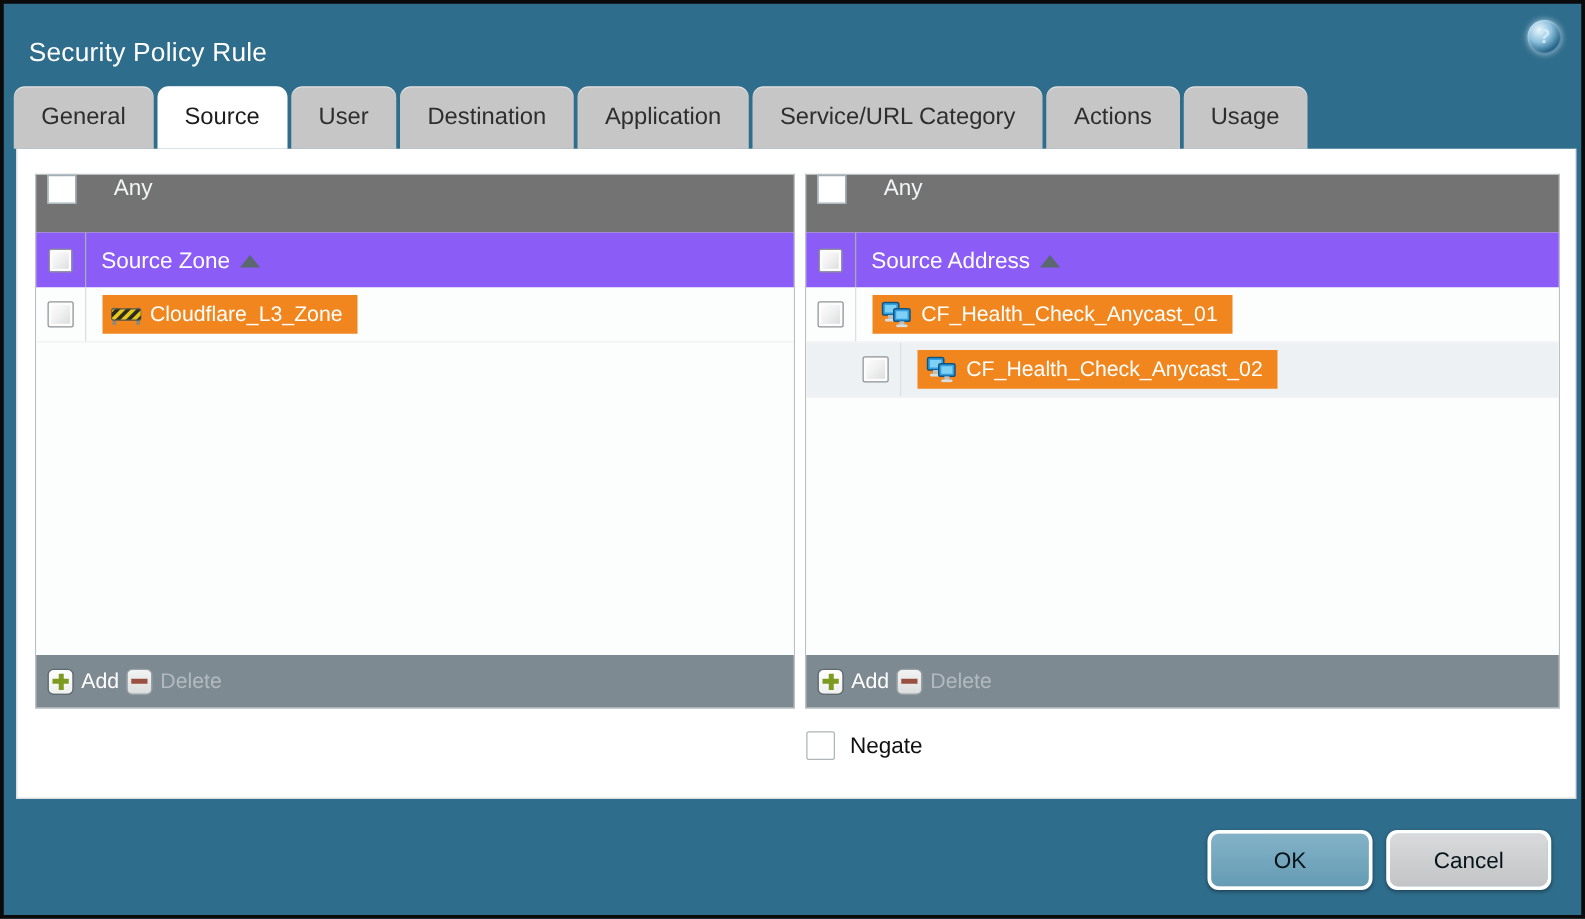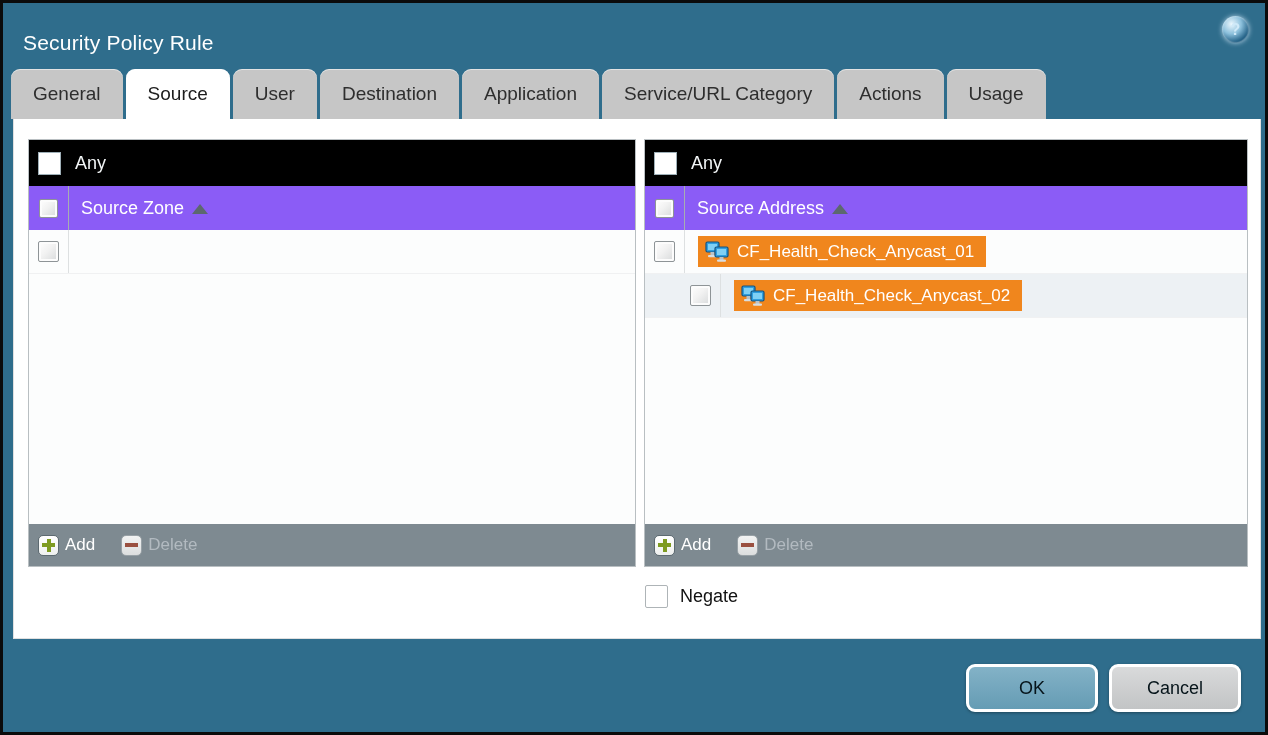--- a/index.html
+++ b/index.html
@@ -22,38 +22,38 @@
     border-radius:9px 9px 0 0; padding:16px 22px; height:50px;
     display:flex; align-items:center; cursor:pointer;
     box-shadow:inset 0 1px 0 rgba(255,255,255,.5);
   }
   .tab.active { background:#ffffff; color:#1c1c1c; }
   
   .content { position:absolute; left:10px; top:116px; width:1248px; height:520px; background:#ffffff; border:1px solid #e0e0e0; border-top:none; }
   .panel { position:absolute; top:20px; height:428px; display:flex; flex-direction:column; border:1px solid #b9bfc2; }
   .panel-left  { left:14px;  width:608px; }
   .panel-right { left:630px; width:604px; }
-  .any-bar { height:46px; background:#000000; display:flex; align-items:center; padding-left:9px; flex:none; }
+  .any-bar { height:46px; background:#737373; display:flex; padding-left:9px; flex:none;gap:16px; }
   .any-label { color:#f2f5f6; font-size:18px; margin-left:14px; }
   .cb-any { width:23px; height:23px; background:#fff; border:1px solid #9fb0b8; flex:none; cursor:pointer; }
   .col-header { height:44px; background:#8b5cf6; display:flex; align-items:center; flex:none; }
   .cb-cell { width:40px; flex:none; align-self:stretch; display:flex; align-items:center; justify-content:center; border-right:1px solid #a6aeb2; }
   .cb-3d { width:19px; height:19px; border:1px solid #8e9497; border-radius:2px;
     background:linear-gradient(135deg,#ffffff 0%,#f2f2f2 45%,#d7d9da 100%);
     box-shadow:inset 0 0 0 2px #fcfcfc; cursor:pointer; }
   .col-title { color:#ffffff; font-size:18px; margin-left:12px; display:flex; align-items:center; gap:8px; cursor:pointer; }
   .sort-tri { width:0; height:0; border-left:8px solid transparent; border-right:8px solid transparent; border-bottom:10px solid #5c686f; margin-top:1px; }
   .panel-body { flex:1; background:#fcfdfd; overflow:hidden; display:flex; flex-direction:column; }
   .row { height:44px; display:flex; align-items:center; flex:none; border-bottom:1px solid #f0f1f2; }
   .row.alt { background:#edf1f4;padding-left:36px; }
   .row .cb-cell { border-right:1px solid #dde0e1; }
   .row .cb-3d { width:21px; height:21px; }
   .chip { display:inline-flex; align-items:center; gap:7px; background:#f0861d; color:#ffffff;
     font-size:17px; height:31px; padding:0 12px 0 7px; margin-left:13px; cursor:pointer; }
-  .panel-footer { height:42px; background:#7e8a91; display:flex; align-items:center; gap:26px; padding-left:9px; flex:none; }
+  .panel-footer { height:42px; background:#7e8a91; display:flex; align-items:center; gap:6px; padding-left:9px; flex:none; }
   .tool { display:flex; align-items:center; gap:6px; cursor:pointer; }
   .tool-icon { width:21px; height:21px; border-radius:5px; background:linear-gradient(#ffffff,#eef0ee); border:1px solid #5d6a71;
     display:flex; align-items:center; justify-content:center; }
   .tool-label { color:#ffffff; font-size:17px; }
   .tool.disabled { cursor:default; }
   .tool.disabled .tool-icon { background:linear-gradient(#f2f3f3,#dcdede); border-color:#98a1a6; }
   .tool.disabled .tool-label { color:#b2bac0; }
   .plus { position:relative; width:13px; height:13px; }
   .plus:before, .plus:after { content:""; position:absolute; background:#7e9b21; }
   .plus:before { left:4.5px; top:0; width:4px; height:13px; }
@@ -106,20 +106,34 @@
         <div class="col-title">
           <span>Source Zone</span>
           <span class="sort-tri"></span>
         </div>
       </div>
       <div class="panel-body">
         <div class="row">
           <div class="cb-cell">
             <div class="cb-3d"></div>
           </div>
+          <div class="chip">
+            <svg width="24" height="19" viewBox="0 0 24 19">
+              <defs>
+                <pattern id="hz" width="6" height="6" patternTransform="rotate(45)" patternUnits="userSpaceOnUse">
+                  <rect width="6" height="6" fill="#e8c71f"></rect>
+                  <rect width="3" height="6" fill="#2b2b20"></rect>
+                </pattern>
+              </defs>
+              <rect x="1" y="4" width="3" height="14" rx="1" fill="#8a8a7e"></rect>
+              <rect x="20" y="4" width="3" height="14" rx="1" fill="#8a8a7e"></rect>
+              <rect x="0" y="5" width="24" height="9" rx="2" fill="url(#hz)" stroke="#55554a" stroke-width="1"></rect>
+            </svg>
+            <span>Cloudflare_L3_Zone</span>
+          </div>
         </div>
       </div>
       <div class="panel-footer">
         <div class="tool">
           <span class="tool-icon">
               <span class="plus"></span>
             </span>
           <span class="tool-label">Add</span>
         </div>
         <div class="tool disabled">

